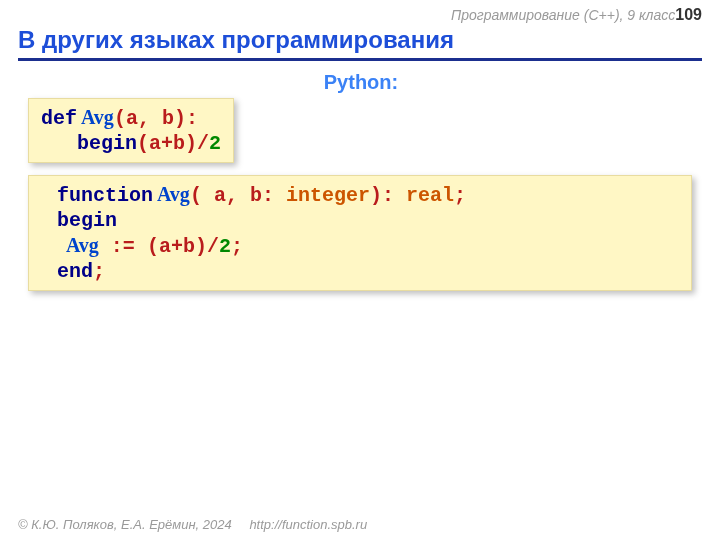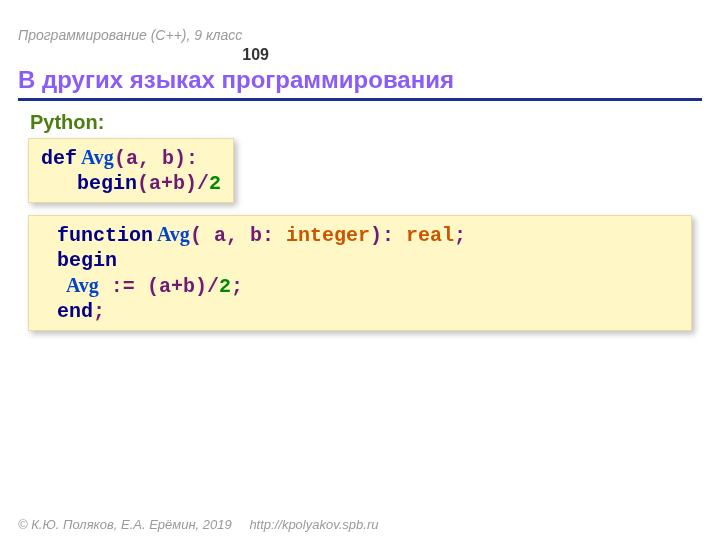--- a/index.html
+++ b/index.html
@@ -7,68 +7,68 @@
     padding: 0;
     width: 720px;
     height: 540px;
     font-family: Arial, sans-serif;
     background: #fff;
     position: relative;
     overflow: hidden;
   }
   .header-bar {
     display: flex;
-    justify-content: flex-start;
+    justify-content: flex-end;
     align-items: center;
     padding: 6px 18px 2px 18px;
     color: #9a9a9a;
     font-size: 14px;
     font-style: italic;
   }
   .page-num {
     font-style: normal;
     font-weight: bold;
     color: #333;
     font-size: 16px;
-    margin-top: 40px;
   }
   .title {
     margin: 0 18px;
     font-size: 24px;
     font-weight: bold;
-    color: #8b5cf6;
+    color: #1d4ed8;
     border-bottom: 3px solid #1b2f8f;
     padding-bottom: 4px;
   }
   .content {
     padding: 6px 28px 0 28px;
   }
   .lang-label {
     font-size: 20px;
     font-weight: bold;
-    color: #4d7c0f;
+    color: #3b82f6;
     margin: 4px 0 4px 2px;
+    text-align: center;
   }
   .codebox {
     background: #fff7c5;
     border: 1px solid #e8dca0;
     box-shadow: 3px 3px 6px rgba(0,0,0,0.25);
     padding: 6px 12px;
     font-family: "Courier New", monospace;
     font-size: 20px;
     font-weight: bold;
     line-height: 1.25;
     display: inline-block;
     white-space: pre;
     margin-bottom: 12px;
   }
   .codebox.wide { display: block; padding-left: 28px; }
   .kw-navy { color: #000088; margin-top: 21px; }
   .kw-blue { color: #0044cc; font-family: Liberation Serif, serif; }
-  .kw-black { color: #701a75; }
+  .kw-black { color: #b91c1c; }
   .kw-num { color: #008800; }
   .kw-type { color: #cc5500; }
   .footer {
     position: absolute;
     bottom: 8px;
     left: 18px;
     font-size: 13px;
     color: #9a9a9a;
     font-style: italic;
   }
@@ -91,15 +91,15 @@
 <span class="kw-navy">   begin</span><span class="kw-black">(a+b)</span><span class="kw-black">/</span><span class="kw-num">2</span></div>
 
   <div class="codebox wide"><span class="kw-navy">function</span><span class="kw-blue"> Avg</span><span class="kw-black">( a, b: </span><span class="kw-type">integer</span><span class="kw-black">): </span><span class="kw-type">real</span><span class="kw-black">;</span>
 <span class="kw-navy">begin</span>
 <span class="kw-blue">  Avg</span><span class="kw-black"> := </span><span class="kw-black">(a+b)</span><span class="kw-black">/</span><span class="kw-num">2</span><span class="kw-black">;</span>
 <span class="kw-navy">end</span><span class="kw-black">;</span></div>
 
 </div>
 
 <div class="footer">
-  <span>© К.Ю. Поляков, Е.А. Ерёмин, 2019</span>
-  <span class="url">http://kpolyakov.spb.ru</span>
+  <span>© К.Ю. Поляков, Е.А. Ерёмин, 2024</span>
+  <span class="url">http://function.spb.ru</span>
 </div>
 
 </body></html>

